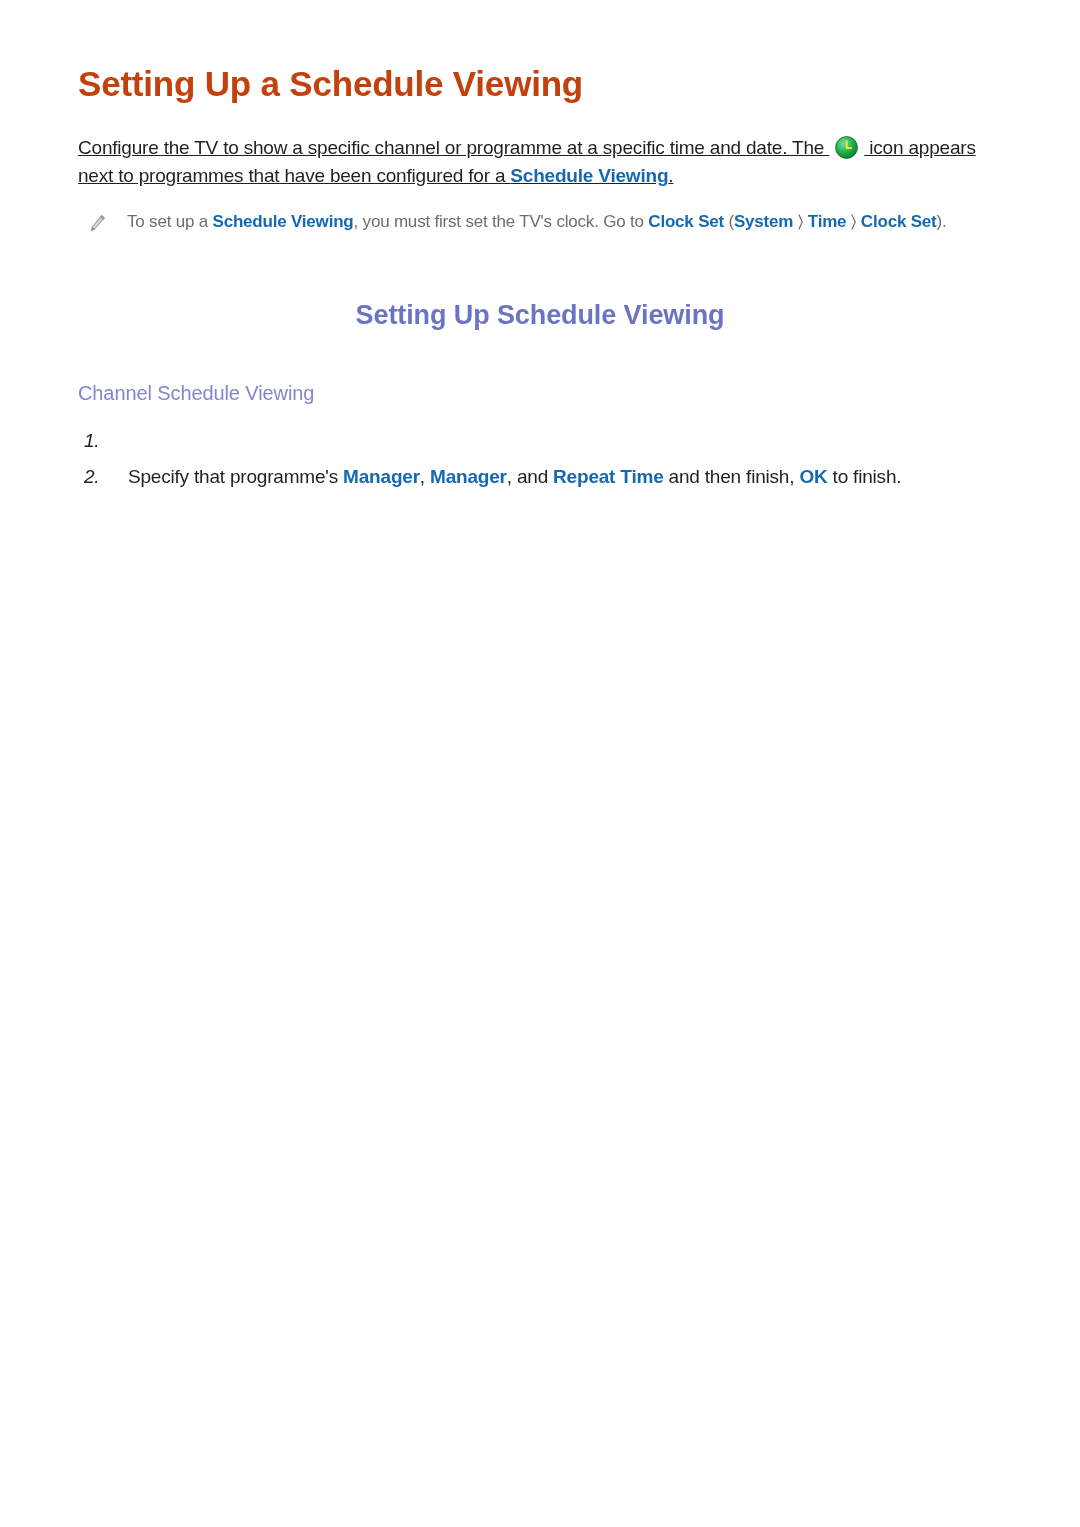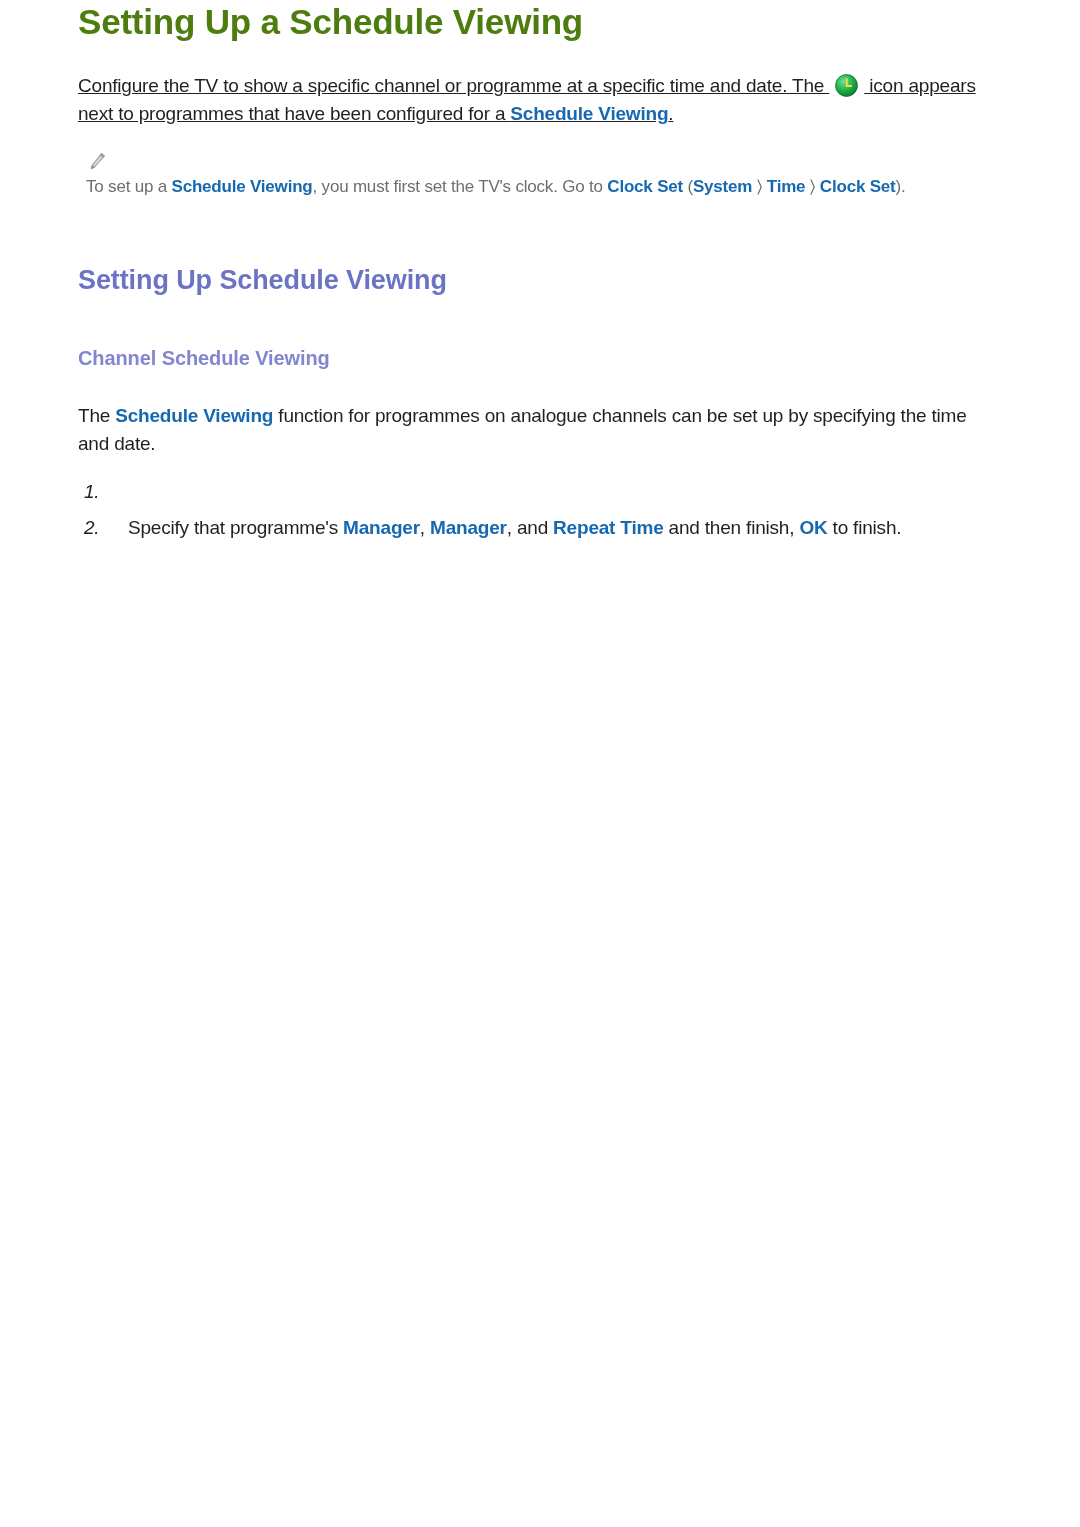--- a/index.html
+++ b/index.html
@@ -18,41 +18,43 @@
     position: relative;
     width: 1080px;
     height: 1527px;
     box-sizing: border-box;
     padding: 0 78px;
   }
 
   
   h1.doc-title {
     margin: 0;
+    padding-top: 62px;
     font-size: 35px;
     line-height: 44px;
     font-weight: bold;
-    color: #4d7c0f;
+    color: #c2410c;
     letter-spacing: -0.2px;
   }
   h2.section-title {
     margin: 0;
     padding-top: 62px;
     font-size: 27px;
     line-height: 36px;
     font-weight: bold;
     color: #6b74c4;
     letter-spacing: -0.1px;
+    text-align: center;
   }
   h3.subsection-title {
     margin: 0;
     padding-top: 46px;
     font-size: 20px;
     line-height: 28px;
-    font-weight: bold;
+    font-weight: normal;
     color: #8186cf;
     letter-spacing: -0.1px;
   }
 
   
   p.body-text {
     margin: 0;
     font-size: 19px;
     line-height: 28px;
     color: #231f20;
@@ -80,21 +82,20 @@
     vertical-align: -6px;
     margin: 0 5px;
   }
 
   
   .note {
     display: flex;
     padding-top: 18px;
     padding-left: 8px;
     max-width: 940px;
-    flex-direction: column;
   }
   .note-icon {
     flex: 0 0 auto;
     width: 22px;
     height: 22px;
     margin-top: 5px;
     margin-right: 19px;
   }
   .note-text {
     margin: 0;
@@ -174,23 +175,20 @@
     </div>
     <p class="note-text">
       <span>To set up a </span><span class="hl">Schedule Viewing</span><span>, you must first set the TV's clock. Go to </span><span class="hl">Clock Set</span><span> (</span><span class="hl">System</span><span class="sep"> 〉 </span><span class="hl">Time</span><span class="sep"> 〉 </span><span class="hl">Clock Set</span><span>).</span>
     </p>
   </div>
 
   <h2 class="section-title">Setting Up Schedule Viewing</h2>
 
   <h3 class="subsection-title">Channel Schedule Viewing</h3>
 
-  <p class="body-text lead">
-    <span>The </span><span class="hl">Schedule Viewing</span><span> function for programmes on analogue channels can be set up by specifying the time and date.</span>
-  </p>
 
   <ol class="steps">
     <li>
       <span class="num">1.</span>
     </li>
     <li>
       <span class="num">2.</span>
       <span class="step-body">
         <span>Specify that programme's </span><span class="hl">Manager</span><span>, </span><span class="hl">Manager</span><span>, and </span><span class="hl">Repeat Time</span><span> and then finish, </span><span class="hl">OK</span><span> to finish.</span>
       </span>

